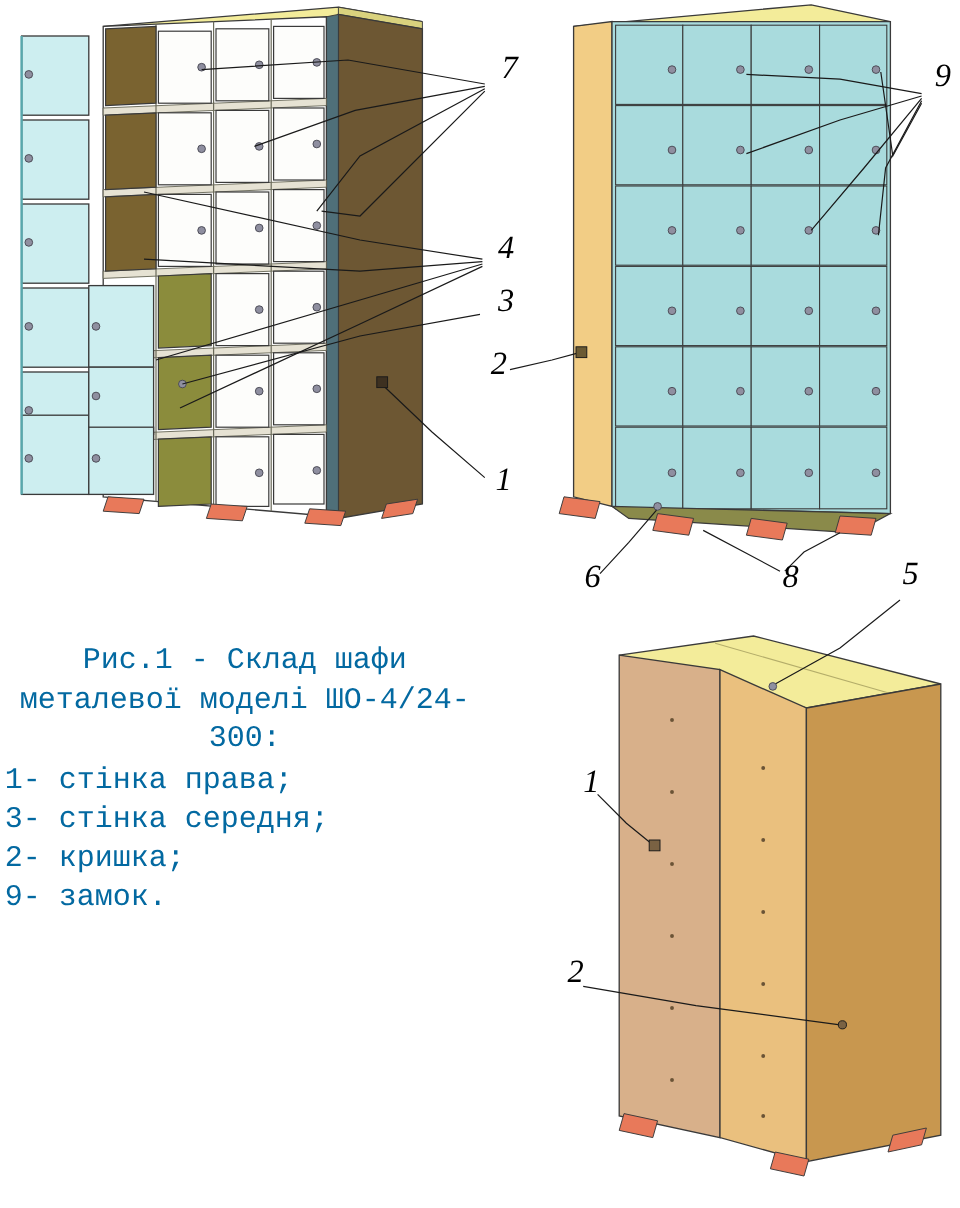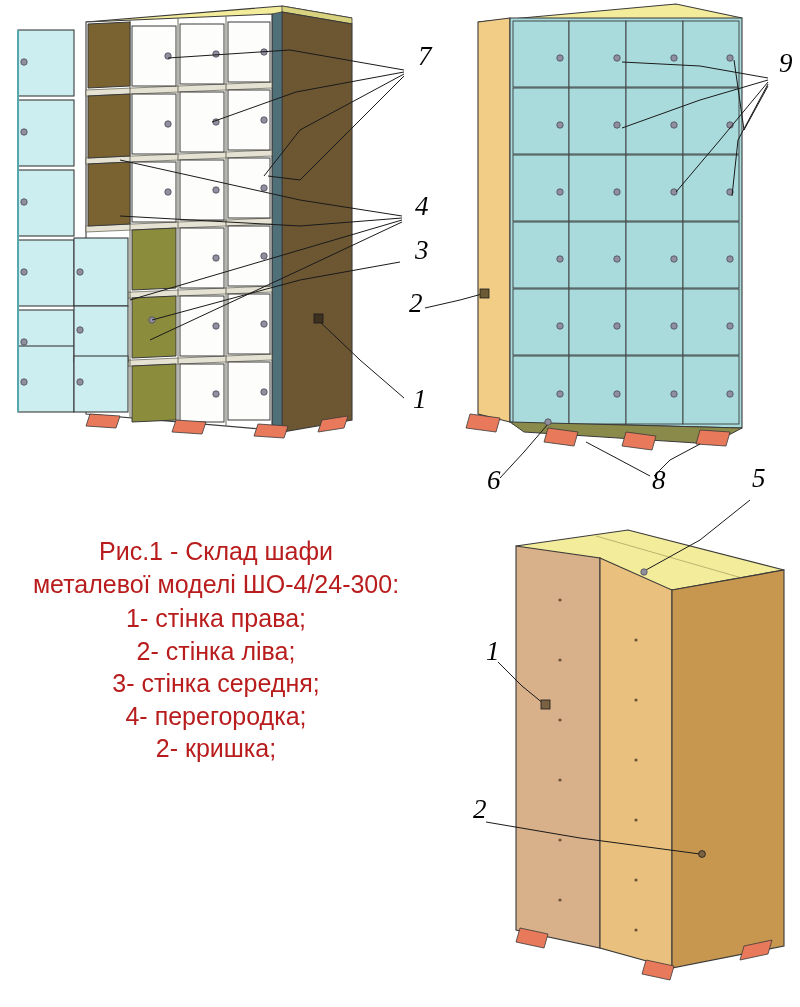--- a/index.html
+++ b/index.html
@@ -22,41 +22,40 @@
     height: 1007px;
   }
   svg.diagram {
     position: absolute;
     left: 0; top: 0;
     width: 800px;
     height: 1007px;
   }
   .caption-block {
     position: absolute;
-    left: 16px;
+    left: 4px;
     top: 535px;
     width: 400px;
-    font-family: Liberation Sans, sans-serif;
+    font-family: Liberation Mono, monospace;
     font-size: 25px;
     line-height: 1.30;
-    color: #b91c1c;
+    color: #0369a1;
   }
   .caption-title {
     text-align: center;
     white-space: pre-line;
     margin-bottom: 2px;
   }
   .caption-list {
     margin: 0;
     padding: 0;
     list-style: none;
   }
   .caption-list li {
     white-space: pre;
-    text-align: center;
   }
   .lbl {
     font-family: "Liberation Serif", serif;
     font-style: italic;
     font-size: 27px;
     fill: #000;
   }
 </style>
 </head>
 <body>
@@ -334,20 +333,19 @@
       <text class="lbl" x="486" y="660">1</text>
       <text class="lbl" x="473" y="818">2</text>
     </g>
   </svg>
 
   <div class="caption-block">
     <div class="caption-title">Рис.1 - Склад шафи
 металевої моделі ШО-4/24-300:</div>
     <ul class="caption-list">
       <li>1- стінка права;</li>
-      <li>2- стінка ліва;</li>
       <li>3- стінка середня;</li>
-      <li>4- перегородка;</li>
       <li>2- кришка;</li>
+      <li>9- замок.</li>
     </ul>
   </div>
 
 </div>
 
 </body></html>

